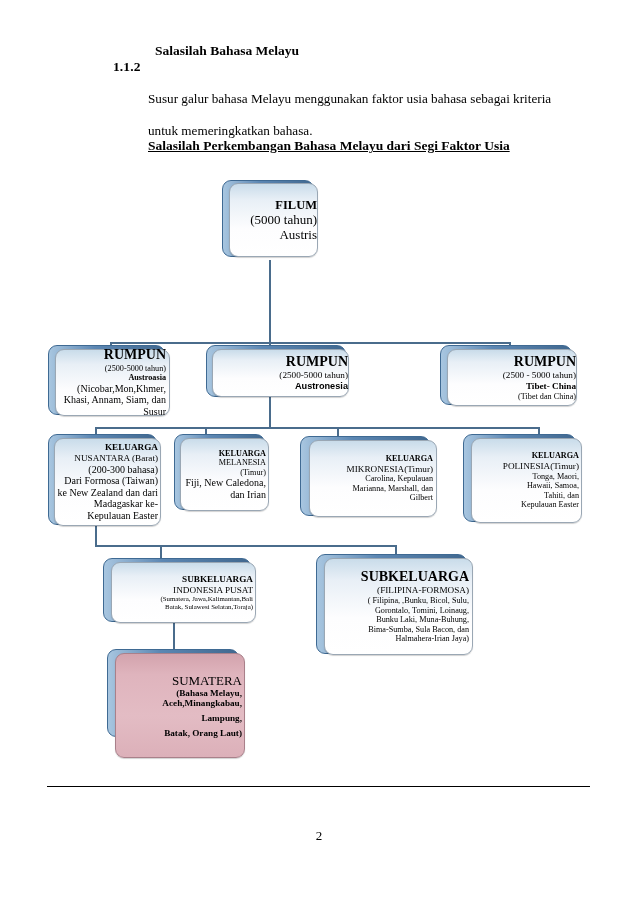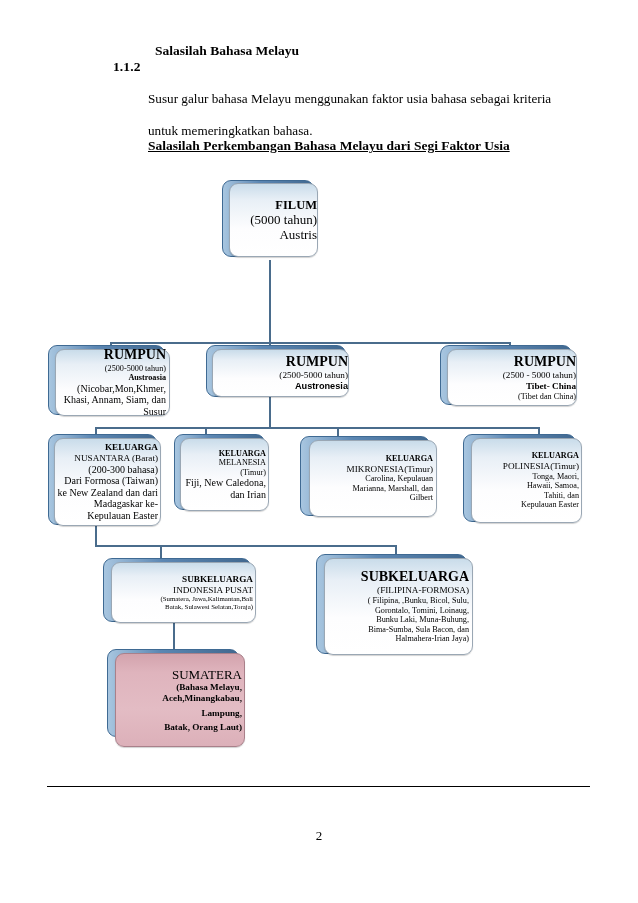--- a/index.html
+++ b/index.html
@@ -196,21 +196,21 @@
     <span class="l b f11">SUBKELUARGA</span>
     <span class="l f10">(FILIPINA-FORMOSA)</span>
     <span class="l f9">( Filipina, ,Bunku, Bicol, Sulu,</span>
     <span class="l f9">Gorontalo, Tomini,  Loinaug,</span>
     <span class="l f9">Bunku Laki,  Muna-Buhung,</span>
     <span class="l f9">Bima-Sumba,  Sula Bacon, dan</span>
     <span class="l f9">Halmahera-Irian Jaya)</span>
   </div>
 
   <div class="shadow" style="left:107px;top:649px;width:130px;height:86px;"></div>
-  <div class="node pink" style="left:115px;top:653px;width:130px;height:94px;padding:2px 2px;">
+  <div class="node pink" style="left:115px;top:653px;width:130px;height:105px;padding:2px 2px;">
     <span class="l f12">SUMATERA</span>
     <span class="l b f10">(Bahasa Melayu,</span>
     <span class="l b f10">Aceh,Minangkabau,</span>
     <span class="l b f10" style="margin-top:4px;">Lampung,</span>
     <span class="l b f10" style="margin-top:4px;">Batak, Orang Laut)</span>
   </div>
 
   <div class="rule"></div>
   <div class="pageno">2</div>
 

